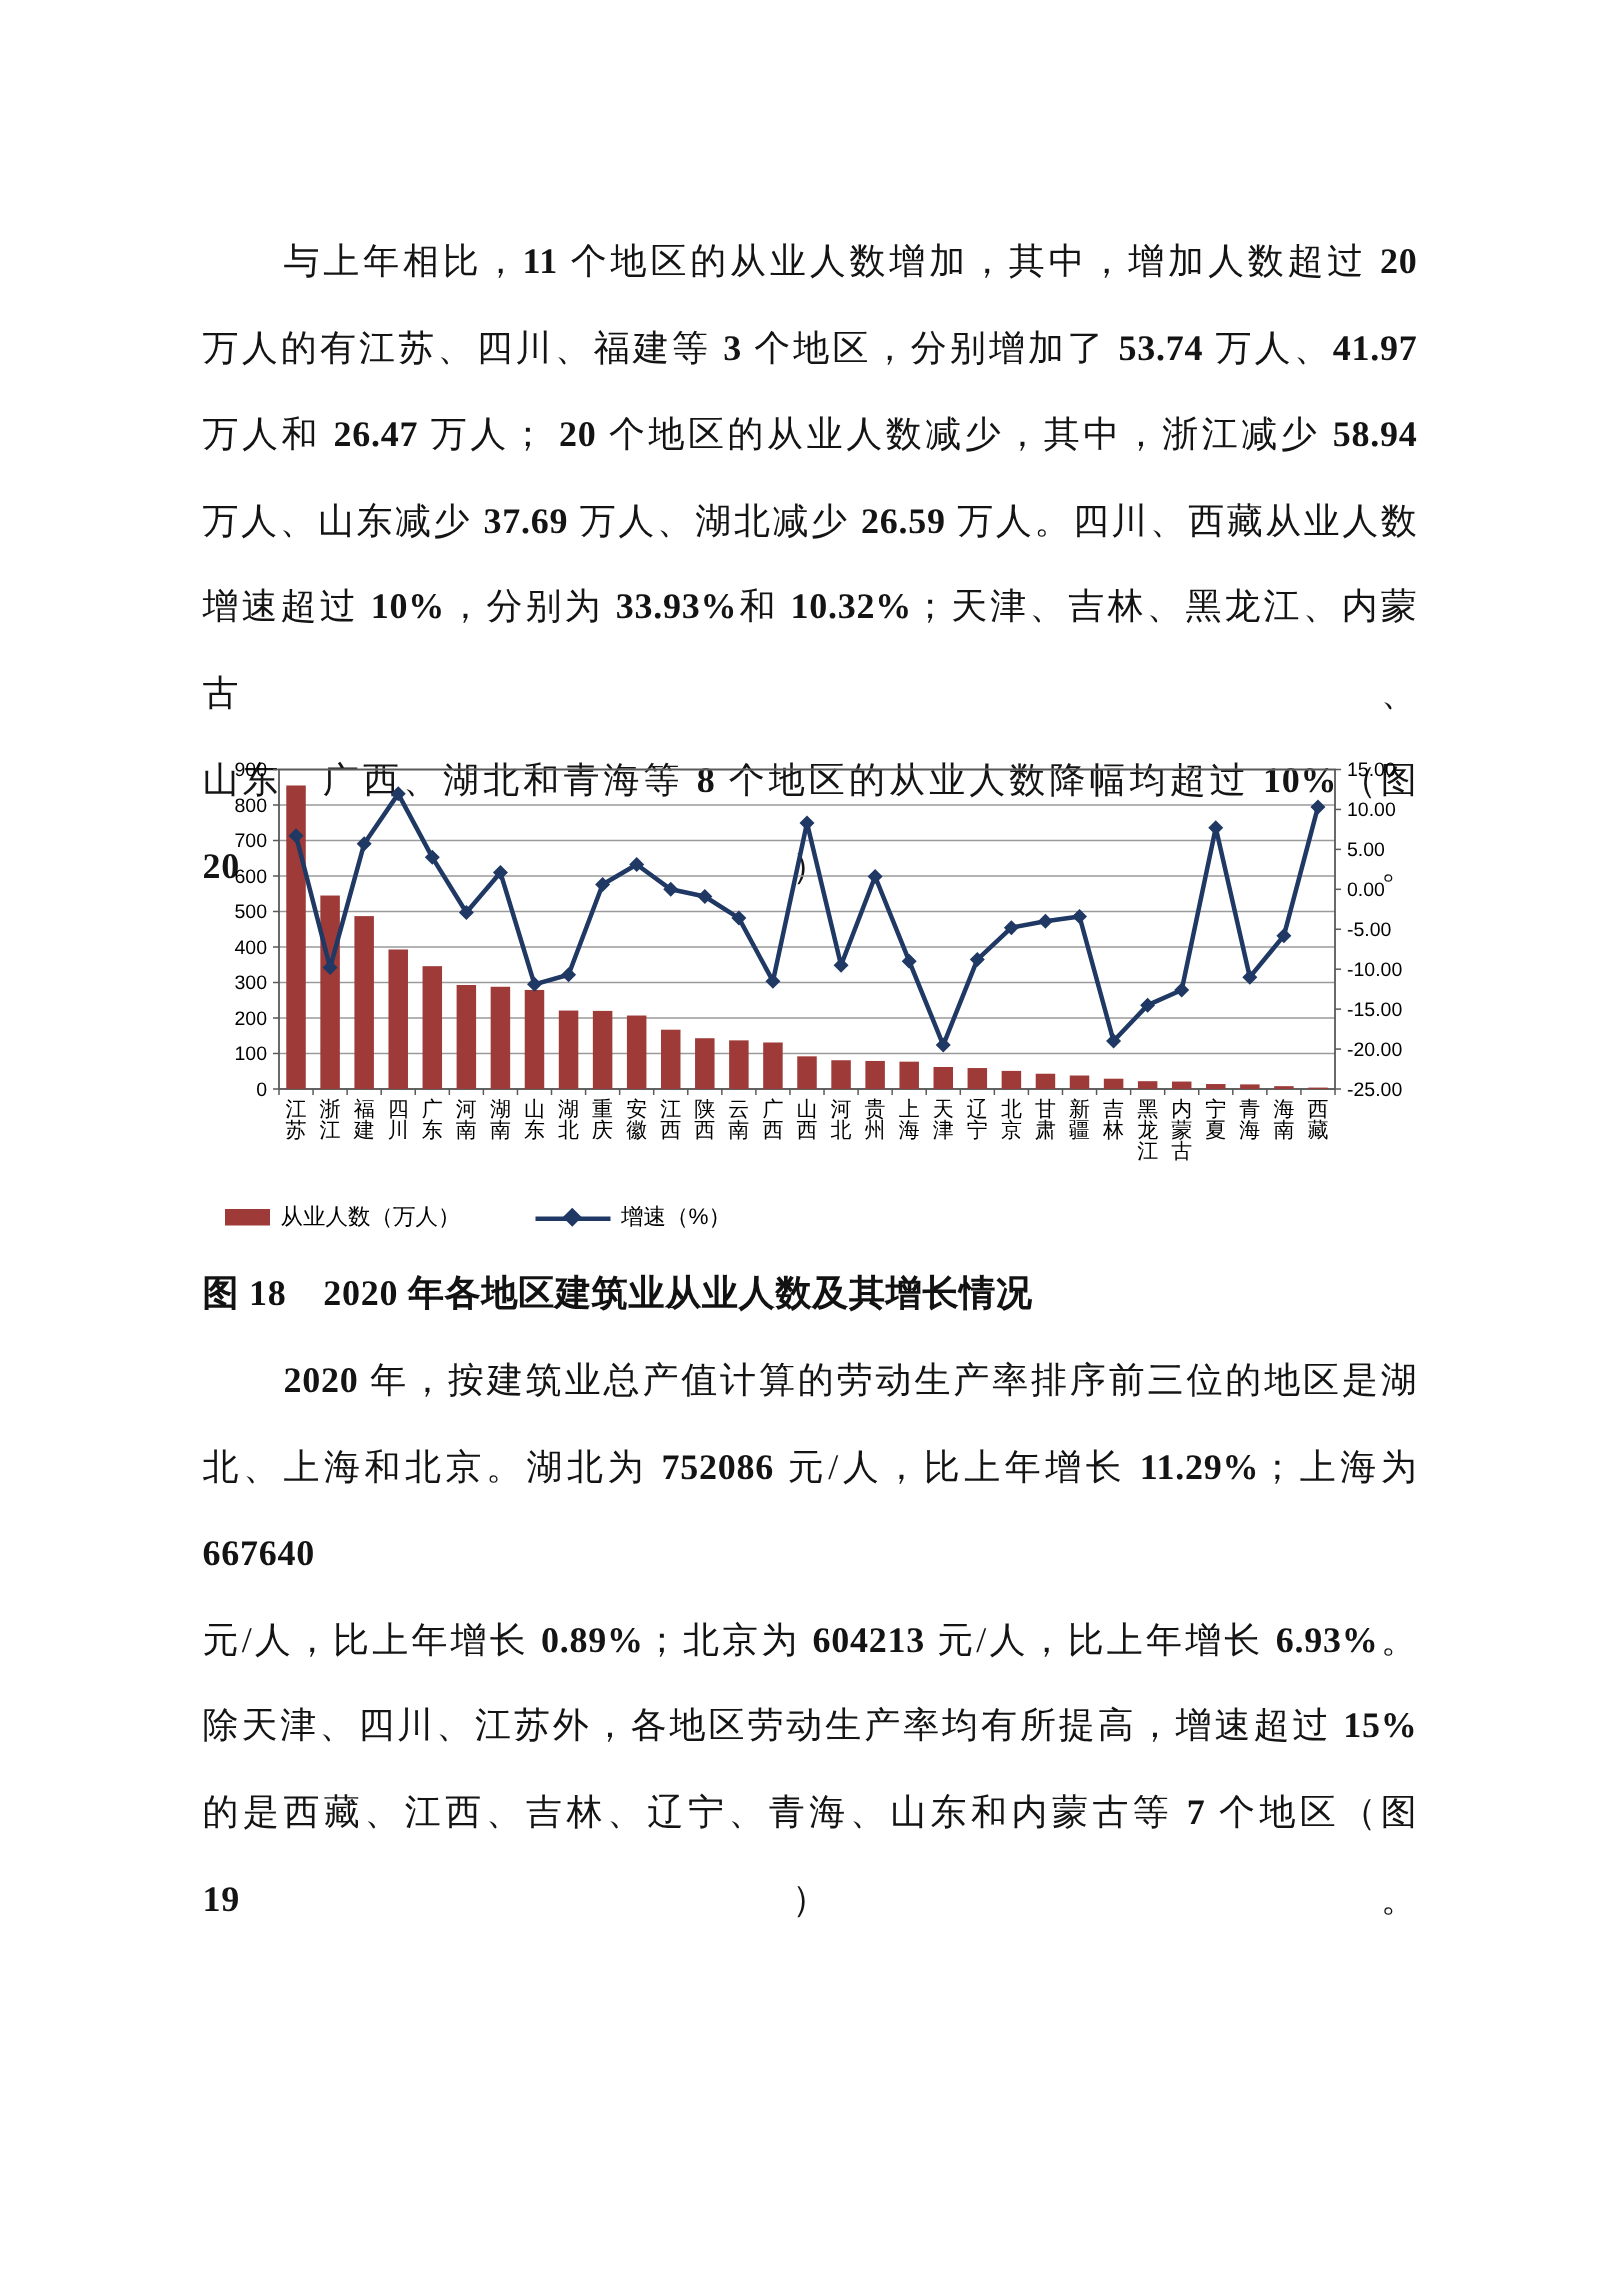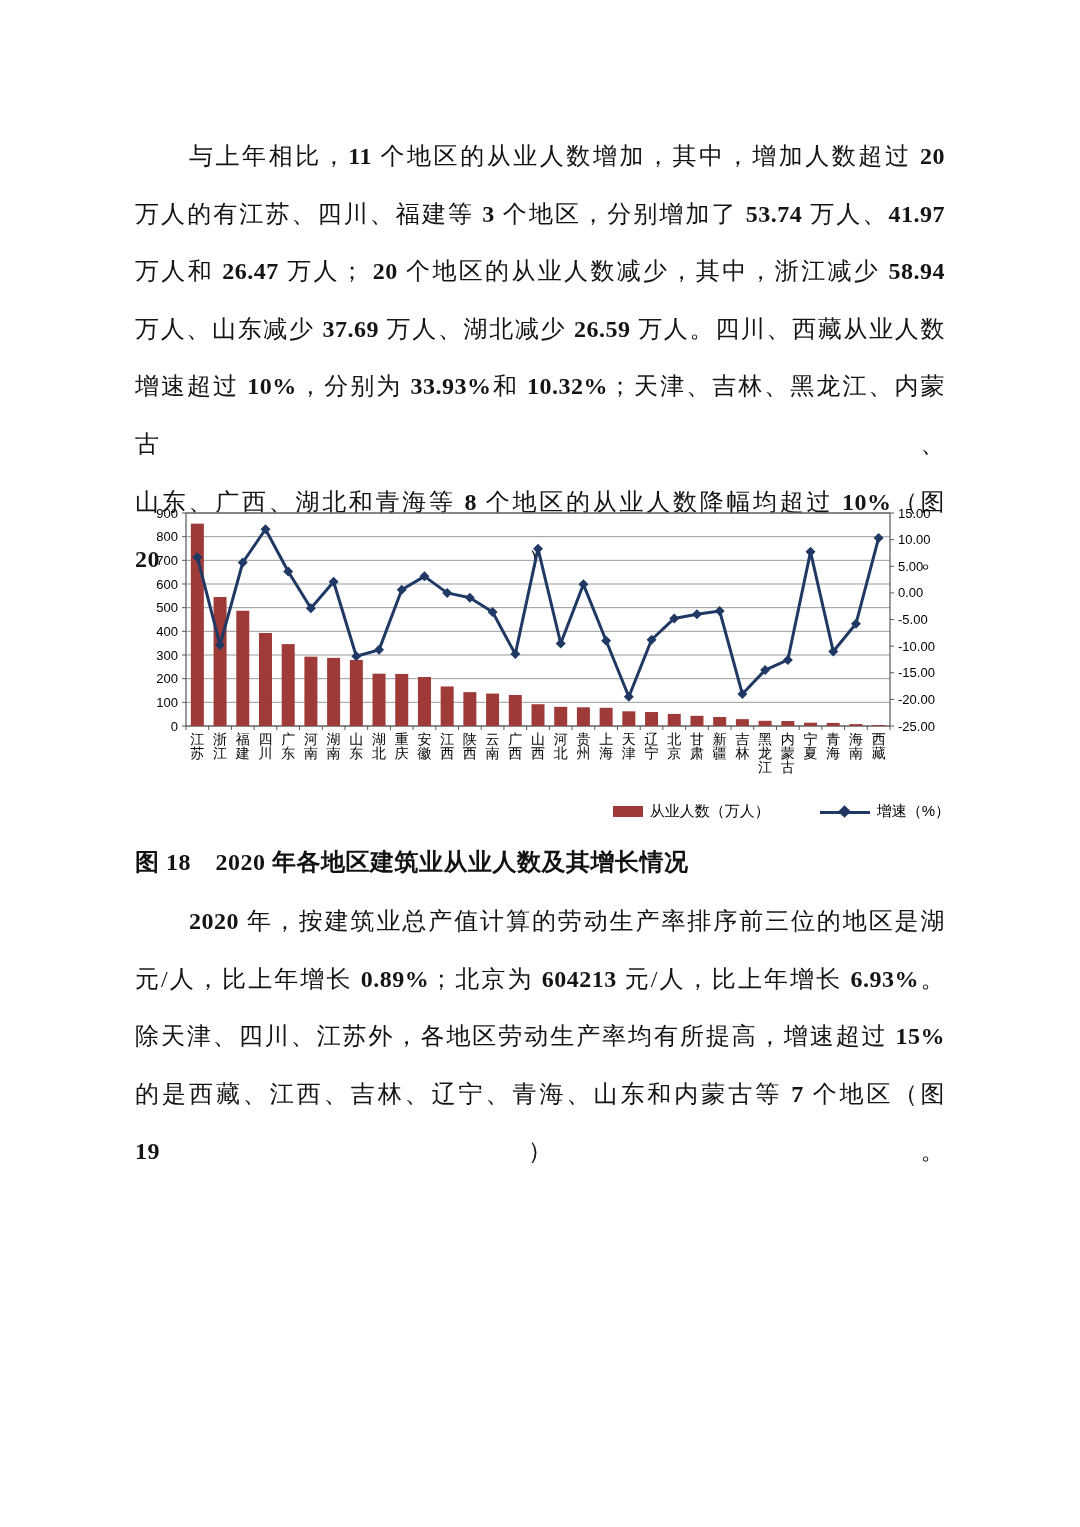--- a/index.html
+++ b/index.html
@@ -1,28 +1,28 @@
 <!DOCTYPE html>
 <html style="--bar-color: #9E3B38; --line-color: #1F3864;"><head>
 <meta charset="utf-8">
 <style>
   html,body{margin:0;padding:0;background:#ffffff;}
   .page{position:relative;width:1080px;height:1527px;background:#ffffff;overflow:hidden;
         font-family:"Liberation Serif","DejaVu Serif",serif;color:#121212;}
   .para{position:absolute;left:135px;width:810px;}
-  #p1{top:128px;}
+  #p1{top:147px;}
   #p2{top:893px;}
   .line{font-size:24px;line-height:57.6px;text-align:justify;text-align-last:justify;
         letter-spacing:0.5px;color:#141414;}
   .line.indent{text-indent:54px;}
   .line b{font-weight:700;}
   figure{margin:0;}
   .chart{position:absolute;left:150px;top:505px;width:800px;height:345px;}
   .chart svg{position:absolute;left:0;top:0;}
-  .legend{position:absolute;left:0;top:297px;width:100%;display:flex;justify-content:flex-end;
+  .legend{position:absolute;left:0;top:297px;width:100%;display:flex;justify-content:flex-start;
           gap:50px;align-items:center;font-family:"Liberation Sans","DejaVu Sans",sans-serif;
           font-size:15px;color:#000;}
   .legend-item{display:flex;align-items:center;gap:7px;}
   .swatch{width:30px;height:11px;background:var(--bar-color,#9E3B38);display:inline-block;}
   .line-marker{position:relative;width:50px;height:12px;display:inline-block;}
   .line-marker::before{content:"";position:absolute;left:0;top:5px;width:50px;height:3px;
           background:var(--line-color,#1F3864);}
   .diamond{position:absolute;left:20px;top:1px;width:9px;height:9px;
           background:var(--line-color,#1F3864);transform:rotate(45deg);}
   .caption{position:absolute;left:135px;width:810px;top:846px;
@@ -234,20 +234,21 @@
             </span>
           <span>增速（%）</span>
         </span>
       </div>
     </div>
     <figcaption class="caption">图 18　2020 年各地区建筑业从业人数及其增长情况</figcaption>
   </figure>
 
   <section class="para" id="p2">
     <div class="line indent rich"><b>2020</b> 年，按建筑业总产值计算的劳动生产率排序前三位的地区是湖</div>
+    <div class="line rich">北、上海和北京。湖北为 <b>752086</b> 元/人，比上年增长 <b>11.29%</b>；上海为 <b>667640</b></div>
     <div class="line rich">元/人，比上年增长 <b>0.89%</b>；北京为 <b>604213</b> 元/人，比上年增长 <b>6.93%</b>。</div>
     <div class="line rich">除天津、四川、江苏外，各地区劳动生产率均有所提高，增速超过 <b>15%</b></div>
     <div class="line rich">的是西藏、江西、吉林、辽宁、青海、山东和内蒙古等 <b>7</b> 个地区（图 <b>19</b>）。</div>
   </section>
 
   <div class="page-number">16</div>
 
 </div>
 
 </body></html>

